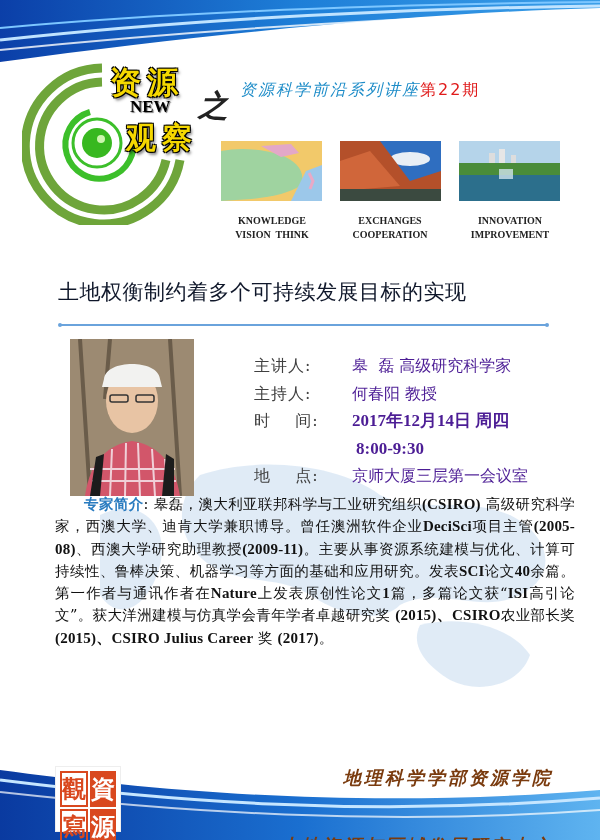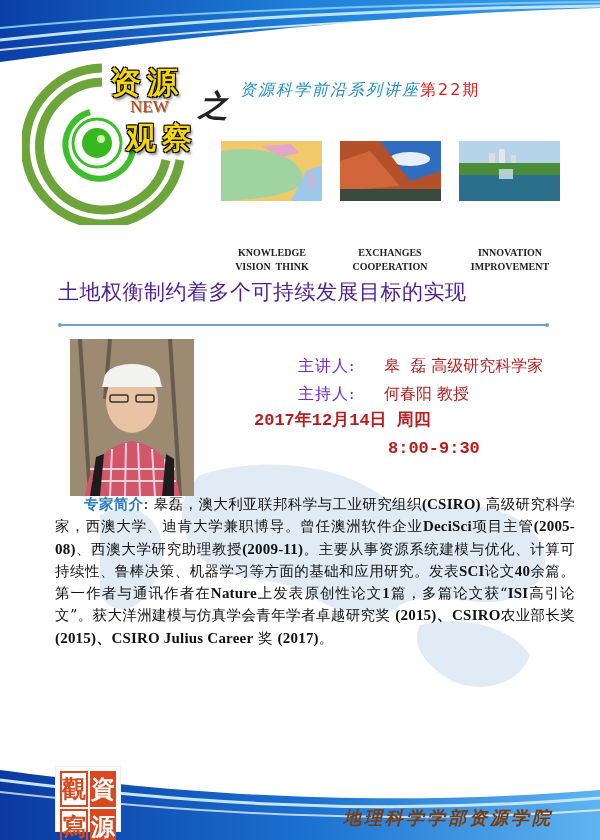--- a/index.html
+++ b/index.html
@@ -3,48 +3,48 @@
 <meta charset="utf-8">
 <style>
   * { margin:0; padding:0; box-sizing:border-box; }
   body { width:600px; height:840px; overflow:hidden; background:#fff; font-family:"DejaVu Serif", serif; position:relative; }
   .top-wave { position:absolute; left:0; top:0; width:600px; height:62px; }
   .bottom-wave { position:absolute; left:0; bottom:0; width:600px; height:80px; }
   .logo { position:absolute; left:22px; top:60px; width:180px; height:165px; }
   .logo-text { position:absolute; font-family:"DejaVu Serif", serif; font-weight:bold; color:#f5d800; text-shadow:1px 1px 0 #000,-1px -1px 0 #000,1px -1px 0 #000,-1px 1px 0 #000, 2px 3px 3px rgba(0,0,0,.5); }
   .lt1 { left:110px; top:62px; font-size:31px; letter-spacing:6px; }
   .lt2 { left:126px; top:118px; font-size:30px; letter-spacing:6px; }
-  .lt-new { position:absolute; left:130px; top:97px; font-size:17px; font-weight:normal; color:#c2410c; font-family:"Liberation Serif", serif; text-shadow:1px 1px 1px #777; }
+  .lt-new { position:absolute; left:130px; top:97px; font-size:17px; font-weight:bold; color:#000000; font-family:"Liberation Serif", serif; text-shadow:1px 1px 1px #777; }
   .lt-zhi { position:absolute; left:198px; top:86px; font-size:30px; font-weight:bold; color:#222; font-style:italic; }
   .series-title { position:absolute; left:240px; top:80px; font-size:16px; color:#1d8cc8; letter-spacing:2px; font-style:italic; font-family:"DejaVu Serif", serif; }
   .series-num { color:#e01b1b; font-style:normal; font-family:"DejaVu Sans", sans-serif; }
   .pics { position:absolute; left:221px; top:141px; width:360px; height:60px; }
   .pic { position:absolute; top:0; width:101px; height:60px; overflow:hidden; }
-  .cap { position:absolute; top:214px; width:120px; text-align:center; font-family:"Liberation Serif", serif; font-weight:bold; font-size:10px; line-height:14px; color:#222;margin-top:32px; }
-  .main-title { position:absolute; left:58px; top:278px; width:420px; font-family:"DejaVu Sans", sans-serif; font-size:21px; color:#4c1d95; letter-spacing:0.5px; }
+  .cap { position:absolute; top:214px; width:120px; text-align:center; font-family:"Liberation Serif", serif; font-weight:bold; font-size:10px; line-height:14px; color:#222; }
+  .main-title { position:absolute; left:58px; top:278px; width:420px; font-family:"DejaVu Sans", sans-serif; font-size:21px; color:#0f172a; letter-spacing:0.5px; }
   .title-rule { position:absolute; left:60px; top:324px; width:487px; height:2px; background:#6aa3dc; }
   .title-rule::before,.title-rule::after { content:""; position:absolute; top:-1px; width:4px; height:4px; border-radius:50%; background:#6aa3dc; }
   .title-rule::before { left:-2px; } .title-rule::after { right:-2px; }
   .photo { position:absolute; left:70px; top:339px; width:124px; height:157px; overflow:hidden; }
   .map-bg { position:absolute; left:80px; top:455px; width:500px; height:260px; opacity:0.35; }
   .info { position:absolute; left:254px; top:352px; font-size:16px; line-height:27.5px; }
   .info-row { display:flex; white-space:nowrap; }
-  .info-label { color:#6d28d9; width:86px; letter-spacing:1px;margin-left:44px; }
-  .info-val { color:#b91c1c; }
-  .info-bold { font-family:Liberation Mono, monospace; font-weight:bold; font-size:17px; }
+  .info-label { color:#404040; width:86px; letter-spacing:1px; }
+  .info-val { color:#4c1d95;margin-left:12px; }
+  .info-bold { font-family:Liberation Serif, serif; font-weight:bold; font-size:17px; }
   .bio { position:absolute; left:55px; top:493px; width:520px; font-size:14.5px; line-height:22.3px; color:#111; text-align:justify; letter-spacing:0.2px; }
   .bio b { font-family:Liberation Serif, serif; font-size:15px; }
   .bio-label { color:#2a7cc0;font-weight:bold; }
   .indent { text-indent:2em; }
   .seal { position:absolute; left:55px; top:766px; width:66px; height:66px; background:#fff; border:1px solid #eee; }
   .seal-grid { position:absolute; inset:4px; display:grid; grid-template-columns:1fr 1fr; grid-template-rows:1fr 1fr; gap:2px; }
   .seal-c { display:flex; align-items:center; justify-content:center; font-size:24px; font-weight:bold; }
   .seal-fill { background:#d9481f; color:#fff; }
   .seal-out { color:#d9481f; border:2px solid #d9481f; }
-  .org { position:absolute; right:47px; font-size:18px; font-weight:bold; color:#7a3b0e; letter-spacing:3px; font-style:italic;margin-top:40px; }
+  .org { position:absolute; right:47px; font-size:18px; font-weight:bold; color:#7a3b0e; letter-spacing:3px; font-style:italic; }
   .org1 { top:766px; } .org2 { top:834px; }
 </style>
 </head>
 <body>
 
 <svg class="top-wave" viewBox="0 0 600 62" preserveAspectRatio="none">
   <defs>
     <linearGradient id="tw" x1="0" y1="0" x2="1" y2="0">
       <stop offset="0" stop-color="#0b3fa8"></stop>
         <stop offset="0.5" stop-color="#1e7fd8"></stop>
@@ -139,25 +139,30 @@
 <div class="info">
   <div class="info-row">
       <span class="info-label">主讲人:</span>
       <span class="info-val" style="white-space:pre">皋  磊 高级研究科学家</span>
     </div>
   <div class="info-row">
       <span class="info-label">主持人:</span>
       <span class="info-val">何春阳 教授</span>
     </div>
   <div class="info-row">
+      <span class="info-label" style="white-space:pre">时    间:</span>
       <span class="info-val info-bold">2017年12月14日 周四</span>
     </div>
   <div class="info-row">
       <span class="info-label"></span>
       <span class="info-val info-bold" style="padding-left:4px">8:00-9:30</span>
+    </div>
+  <div class="info-row">
+      <span class="info-label" style="white-space:pre">地    点:</span>
+      <span class="info-val">京师大厦三层第一会议室</span>
     </div>
 </div>
 
 <div class="bio">
   <p class="indent"><span class="bio-label">专家简介</span><span>: 皋磊，澳大利亚联邦科学与工业研究组织</span><b>(CSIRO)</b><span> 高级研究科学家，西澳大学、迪肯大学兼职博导。曾任澳洲软件企业</span><b>DeciSci</b><span>项目主管</span><b>(2005-08)</b><span>、西澳大学研究助理教授</span><b>(2009-11)</b><span>。主要从事资源系统建模与优化、计算可持续性、鲁棒决策、机器学习等方面的基础和应用研究。发表</span><b>SCI</b><span>论文</span><b>40</b><span>余篇。第一作者与通讯作者在</span><b>Nature</b><span>上发表原创性论文</span><b>1</b><span>篇，多篇论文获“</span><b>ISI</b><span>高引论文”。获大洋洲建模与仿真学会青年学者卓越研究奖 </span><b>(2015)、CSIRO</b><span>农业部长奖 </span><b>(2015)、CSIRO Julius Career</b><span> 奖 </span><b>(2017)</b><span>。</span></p>
 </div>
 
 <svg class="bottom-wave" viewBox="0 0 600 80" preserveAspectRatio="none">
   <defs>
     <linearGradient id="bw" x1="0" y1="0" x2="1" y2="0">

